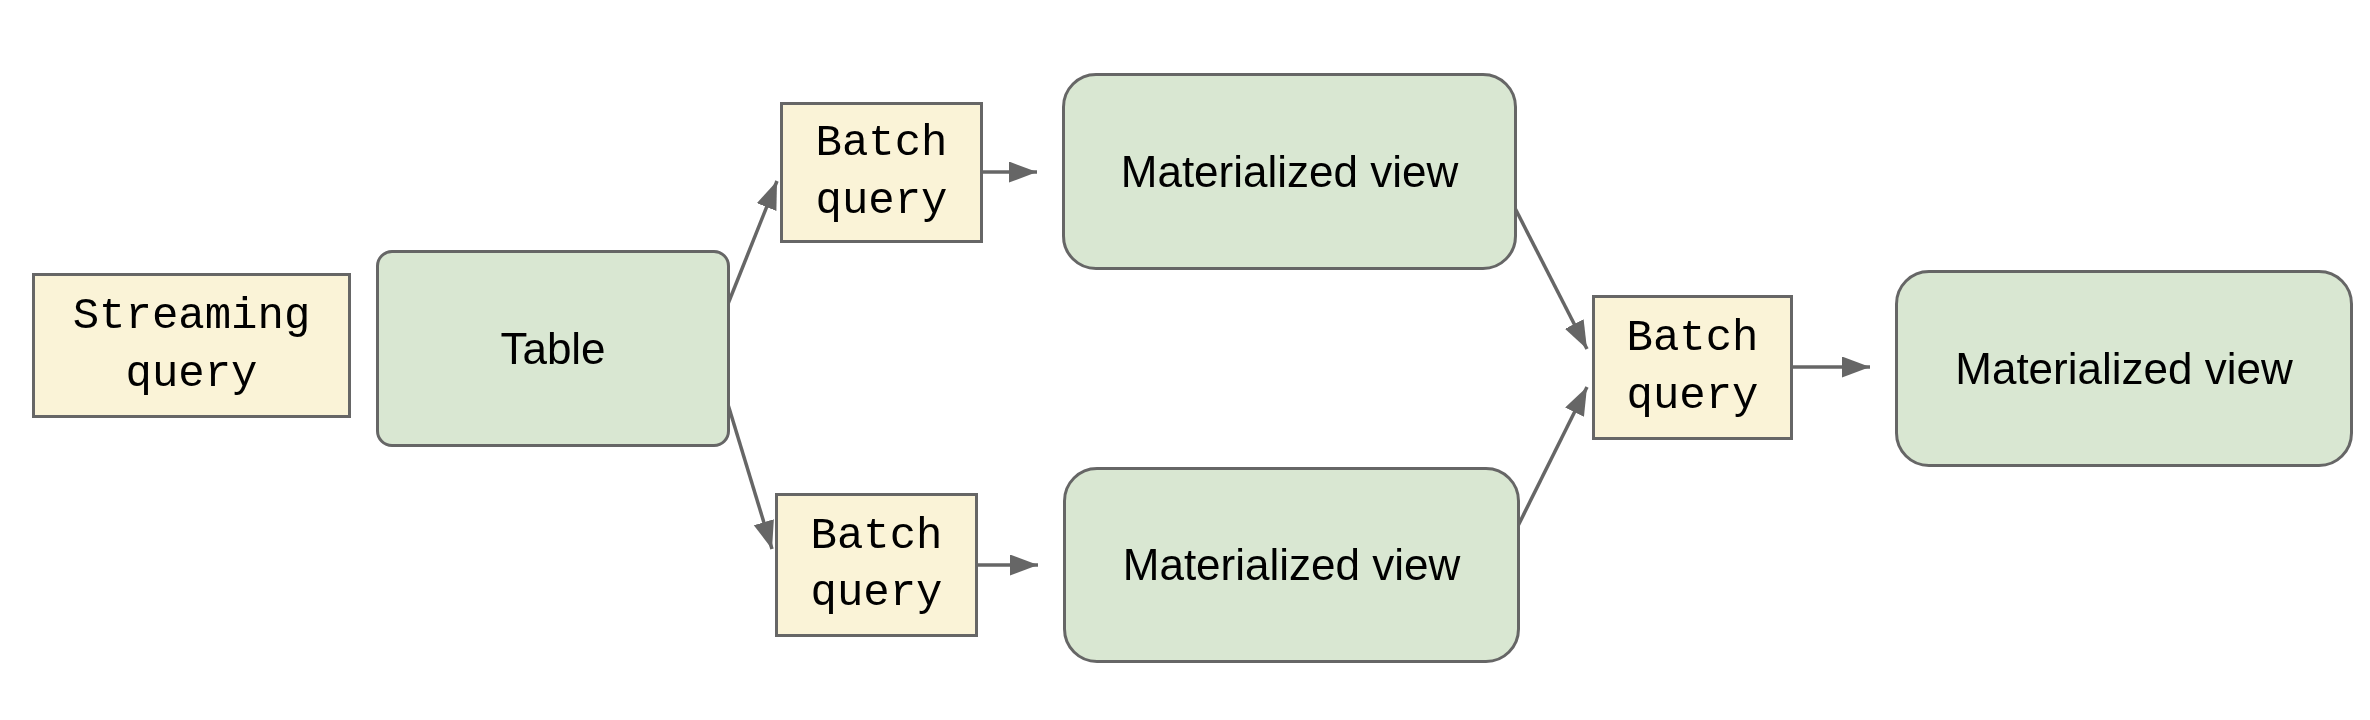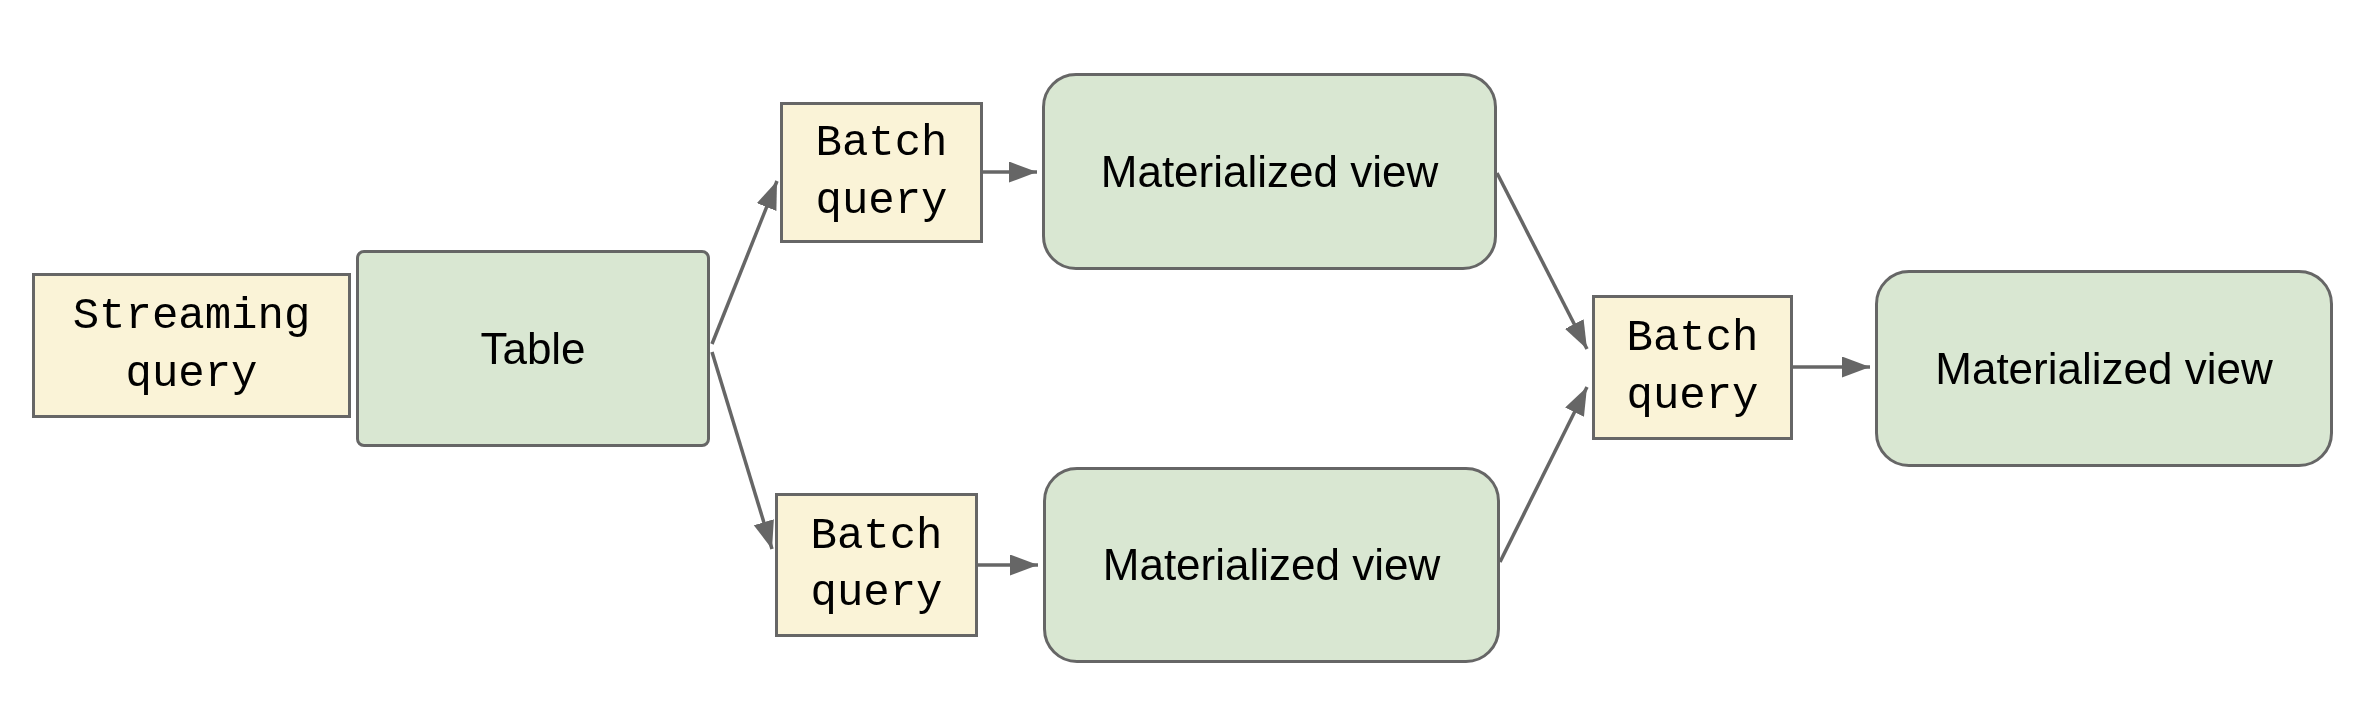--- a/index.html
+++ b/index.html
@@ -38,20 +38,21 @@
   .node.query {
     background: var(--query-fill, #faf3d7);
     border: 3px solid var(--shape-border, #666666);
     border-radius: 0;
     font-family: Liberation Mono, monospace;
   }
   .node.store {
     background: var(--store-fill, #d9e7d2);
     border: 3px solid var(--shape-border, #666666);
     border-radius: 34px;
+    margin-left: 20px;
   }
   .node span {
     display: block;
   }
 </style>
 </head>
 <body>
 
 <div class="canvas" style="width: 2370px; height: 720px;">
   <svg class="edge-layer" xmlns="http://www.w3.org/2000/svg" viewBox="0 0 2370 720">
@@ -68,21 +69,21 @@
         <line x1="978" y1="565" x2="1038" y2="565" stroke="#666666" stroke-width="3.5" marker-end="url(#arrowhead)"></line>
         <line x1="1497" y1="173" x2="1587" y2="349" stroke="#666666" stroke-width="3.5" marker-end="url(#arrowhead)"></line>
         <line x1="1500" y1="562" x2="1587" y2="387" stroke="#666666" stroke-width="3.5" marker-end="url(#arrowhead)"></line>
         <line x1="1793" y1="367" x2="1870" y2="367" stroke="#666666" stroke-width="3.5" marker-end="url(#arrowhead)"></line>
       </g>
   </svg>
   <div>
       <div class="node query" style="border-radius: 0px; left: 32px; top: 273px; width: 319px; height: 145px;">
         <span>Streaming query</span>
       </div>
-      <div class="node store" style="border-radius: 8px; left: 356px; top: 250px; width: 354px; height: 197px;">
+      <div class="node store" style="border-radius: 16px; left: 356px; top: 250px; width: 354px; height: 197px;">
         <span>Table</span>
       </div>
       <div class="node query" style="border-radius: 0px; left: 780px; top: 102px; width: 203px; height: 141px;">
         <span>Batch query</span>
       </div>
       <div class="node store" style="border-radius: 34px; left: 1042px; top: 73px; width: 455px; height: 197px;">
         <span>Materialized view</span>
       </div>
       <div class="node query" style="border-radius: 0px; left: 775px; top: 493px; width: 203px; height: 144px;">
         <span>Batch query</span>

